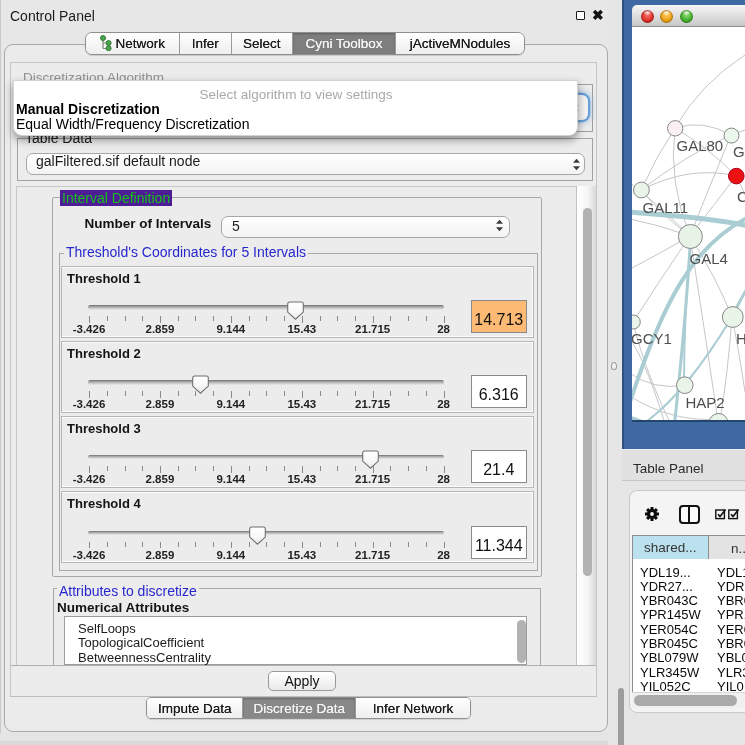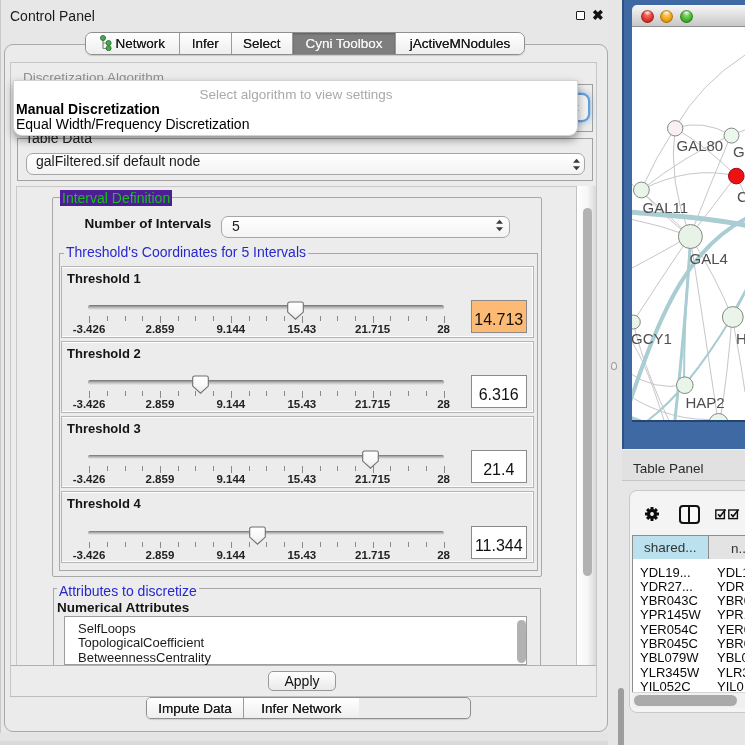--- a/index.html
+++ b/index.html
@@ -227,20 +227,21 @@
 <div class="abs" style="left:64px;top:616px;width:463px;height:49px;background:#ffffff;border:1px solid #9d9d9d;overflow:hidden;"></div>
 <div class="lbl" style="left:78px;top:620.5px;font-size:13px;color:#1b1b1b;font-weight:normal;">SelfLoops</div>
 <div class="lbl" style="left:78px;top:635px;font-size:13px;color:#1b1b1b;font-weight:normal;">TopologicalCoefficient</div>
 <div class="lbl" style="left:78px;top:649.5px;font-size:13px;color:#1b1b1b;font-weight:normal;">BetweennessCentrality</div>
 <div class="abs" style="left:517px;top:620px;width:9px;height:43px;background:#b2b2b2;border-radius:4.5px;"></div>
 <div class="abs" style="left:11px;top:665px;width:585px;height:32px;background:#ececec;border-top:1px solid #b0b0b0;"></div>
 <div class="abs" style="left:268px;top:671px;width:68px;height:20px;background:linear-gradient(#ffffff,#e9e9e9);border:1px solid #999;border-radius:5px;font-size:14px;color:#111;display:flex;align-items:center;justify-content:center;">Apply</div>
 <div class="abs" style="left:10px;top:696px;width:587px;height:1px;background:#bdbdbd;"></div>
 <div class="abs" style="left:146px;top:697px;width:325px;height:22px;border:1px solid #8f8f8f;border-radius:5px;overflow:hidden;display:flex;box-shadow:0 1px 1px rgba(0,0,0,0.12);">
     <div style="width:96px;height:100%;background:linear-gradient(#ffffff,#eeeeee);color:#1c1c1c;font-size:13.5px;display:flex;align-items:center;justify-content:center;white-space:nowrap;text-shadow:0 0 0.5px currentColor;">Impute Data</div>
+    <div style="width:113.30000000000001px;height:100%;background:#888888;color:#f4f4f4;box-shadow:inset 0 1px 2px rgba(0,0,0,0.25);border-left:1px solid #9b9b9b;font-size:13.5px;display:flex;align-items:center;justify-content:center;white-space:nowrap;text-shadow:0 0 0.5px currentColor;">Discretize Data</div>
     <div style="width:115.69999999999999px;height:100%;background:linear-gradient(#ffffff,#eeeeee);color:#1c1c1c;border-left:1px solid #9b9b9b;font-size:13.5px;display:flex;align-items:center;justify-content:center;white-space:nowrap;text-shadow:0 0 0.5px currentColor;">Infer Network</div>
   </div>
 <div class="abs" style="left:13px;top:80px;width:565px;height:56px;background:#ffffff;border:1px solid #d2d2d2;border-radius:0 0 9px 9px;box-shadow:0 4px 9px rgba(0,0,0,0.4);z-index:50;"></div>
 <div class="lbl" style="left:0px;top:86.5px;font-size:13.5px;color:#a9a9a9;font-weight:normal;left:296px;transform:translateX(-50%);z-index:51;text-align:right;">Select algorithm to view settings</div>
 <div class="lbl" style="left:16px;top:101px;font-size:14px;color:#000;font-weight:bold;z-index:51;">Manual Discretization</div>
 <div class="lbl" style="left:16px;top:116px;font-size:14px;color:#000;font-weight:normal;z-index:51;">Equal Width/Frequency Discretization</div>
 <div class="abs" style="left:0;top:733px;width:608px;height:12px;background:#e4e4e4;"></div>
 <div class="abs" style="left:0;top:741px;width:608px;height:4px;background:#d9d9d9;"></div>
 <div class="abs" style="left:608px;top:0;width:14px;height:745px;background:#e6e6e6;"></div>
 <div class="abs" style="left:611px;top:362px;width:6px;height:8px;border:1px solid #9a9a9a;border-radius:50% 50% 50% 50%/60% 60% 40% 40%;background:#f2f2f2;"></div>

